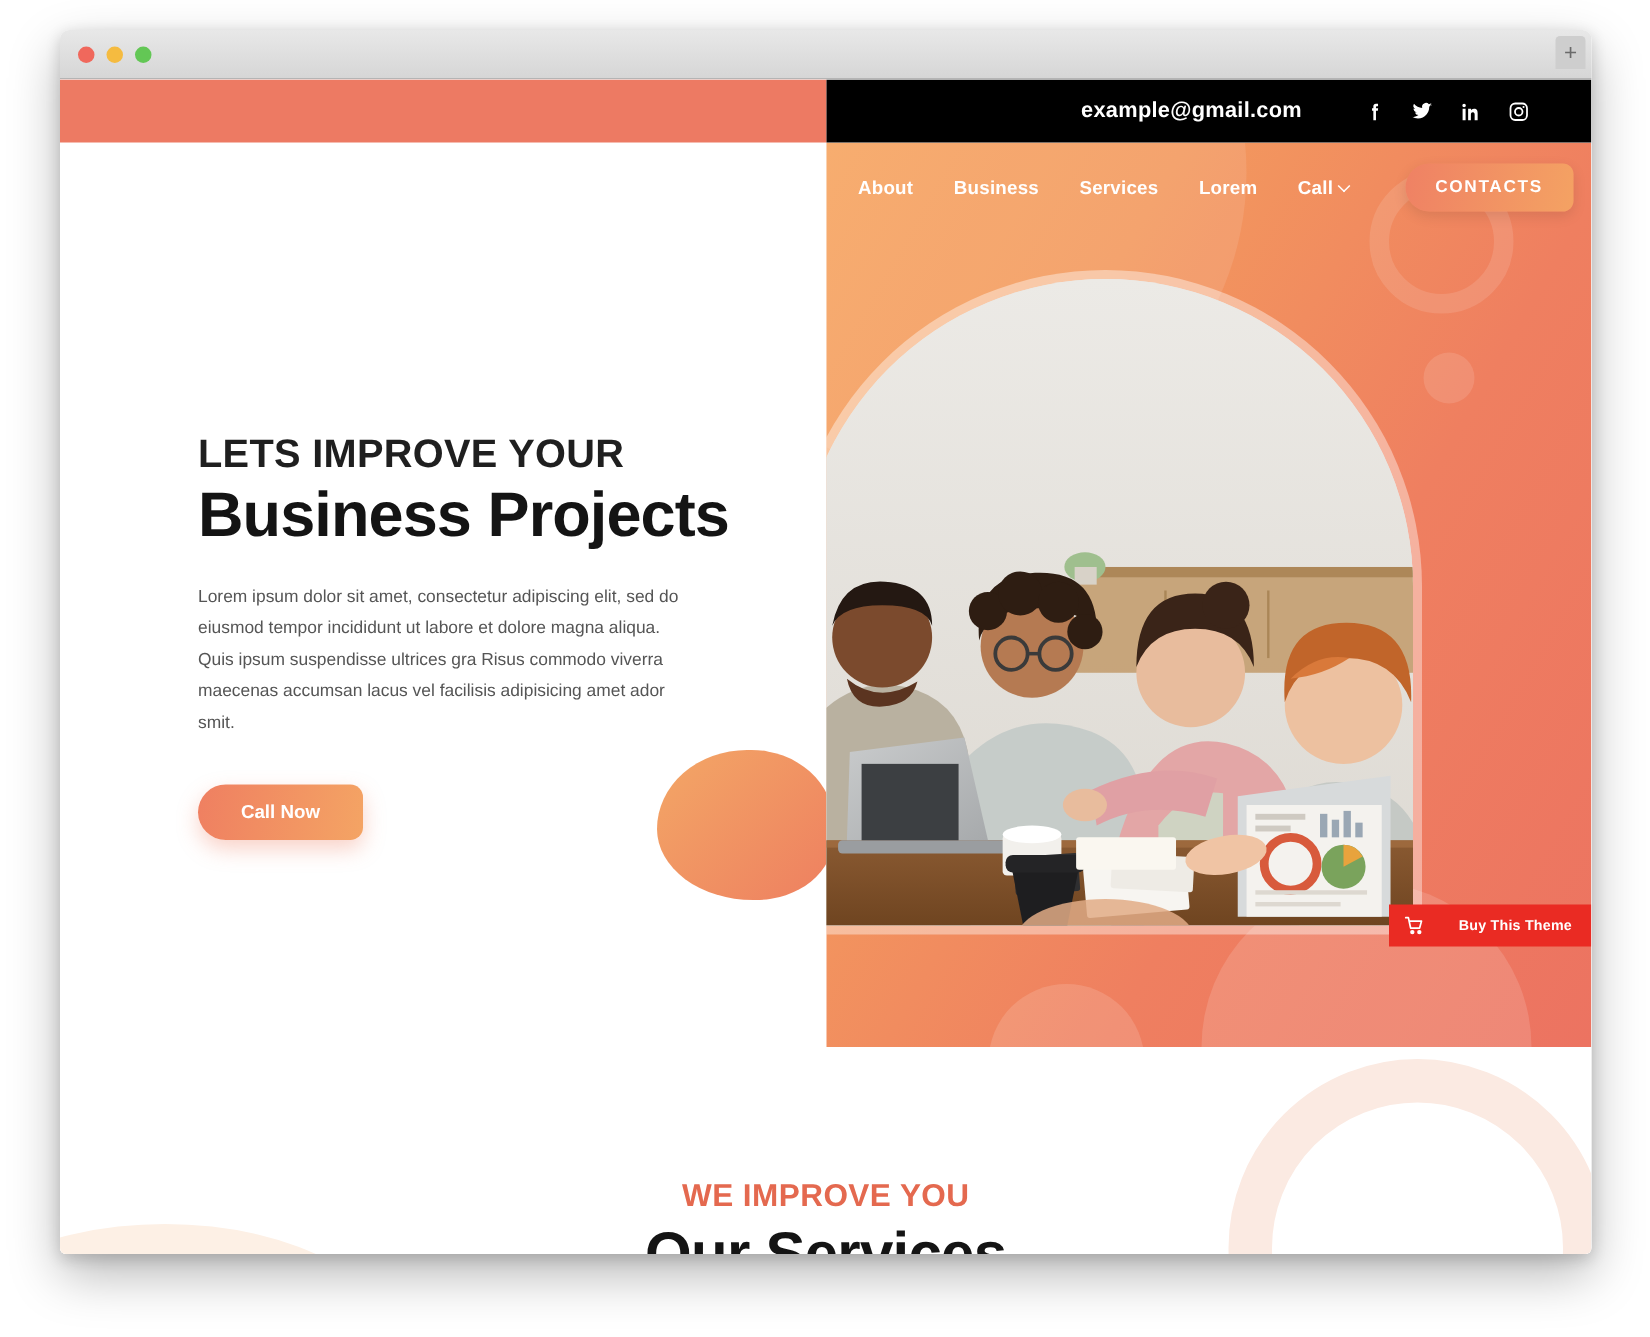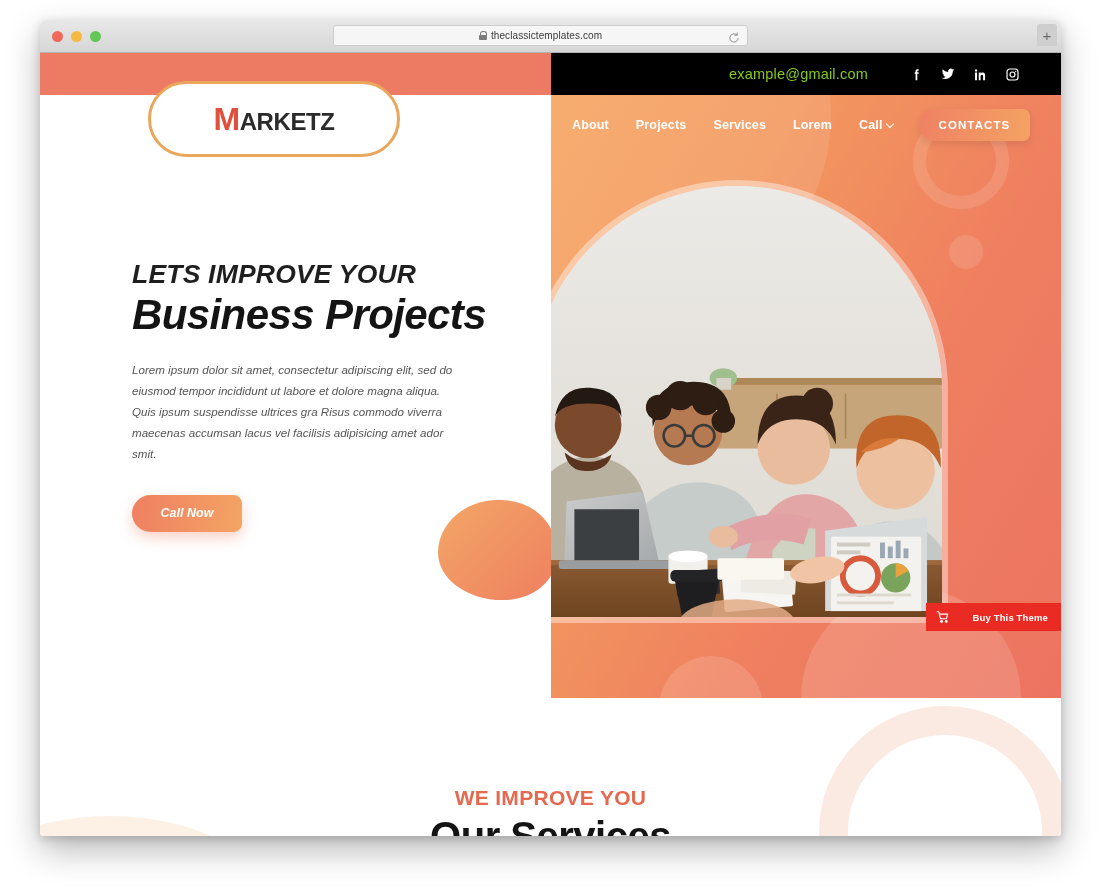--- a/index.html
+++ b/index.html
@@ -134,23 +134,23 @@
   .topbar-black {
     flex: 1;
     background: #000000;
     display: flex;
     align-items: center;
     justify-content: flex-end;
     padding-right: 41px;
     gap: 0;
   }
   .contact-email {
-    color: #84cc16;
+    color: #ffffff;
     font-size: 14.5px;
-    font-weight: 400;
+    font-weight: 700;
     letter-spacing: 0.2px;
     margin-right: 40px;
   }
   .social-list {
     display: flex;
     align-items: center;
     gap: 16px;
   }
   .social-ic {
     width: 16px; height: 16px;
@@ -236,20 +236,21 @@
   }
 
   
   .nav {
     position: relative;
     z-index: 6;
     display: flex;
     align-items: center;
     height: 60px;
     padding-left: 21px;
+    gap: 12px;
   }
   .nav-items { display: flex; align-items: center; gap: 27px; }
   .nav-link {
     color: #ffffff;
     font-size: 12.5px;
     font-weight: 700;
     letter-spacing: 0.15px;
     white-space: nowrap;
     display: flex;
     align-items: center;
@@ -311,24 +312,23 @@
     height: 100px;
     background: linear-gradient(135deg, #f3a766 0%, #ee7f60 100%);
     border-radius: 60% 55% 52% 64% / 62% 58% 50% 56%;
     z-index: 2;
   }
 
   
   .hero-copy {
     position: absolute;
     left: 92px;
-    top: 164px;
+    top: 192px;
     width: 370px;
     z-index: 3;
-    font-style: italic;
   }
   .kicker {
     font-size: 26.5px;
     font-weight: 600;
     letter-spacing: 0.2px;
     color: #1f1f1f;
     line-height: 1.15;
   }
   .headline {
     font-size: 42px;
@@ -435,32 +435,20 @@
 <div id="screen">
   <div class="browser-window">
 
     <div class="chrome">
       <div class="traffic-lights">
         <span class="tl red"></span>
         <span class="tl yellow"></span>
         <span class="tl green"></span>
       </div>
 
-      <div class="url-bar">
-        <span class="url-inner">
-          <span class="lock-icon"></span>
-          <span class="url-text">theclassictemplates.com</span>
-        </span>
-        <span class="reload-icon">
-          <svg viewBox="0 0 16 16" width="12" height="12" fill="none" stroke="currentColor" stroke-width="1.3">
-            <path d="M13.5 8a5.5 5.5 0 1 1-1.7-4"></path>
-            <path d="M12.3 1.2v3.1H9.2" stroke-linecap="round" stroke-linejoin="round"></path>
-          </svg>
-        </span>
-      </div>
 
       <div class="newtab-btn">+</div>
     </div>
 
     <div class="viewport">
 
       <div class="topbars">
         <div class="topbar-coral"></div>
         <div class="topbar-black">
           <span class="contact-email">example@gmail.com</span>
@@ -484,42 +472,39 @@
               <svg viewBox="0 0 24 24" width="15" height="15" fill="none" stroke="currentColor" stroke-width="1.9">
                 <rect x="3.2" y="3.2" width="17.6" height="17.6" rx="5"></rect>
                 <circle cx="12" cy="12" r="4"></circle>
                 <circle cx="17.1" cy="6.9" r="1.1" fill="currentColor" stroke="none"></circle>
               </svg>
             </span>
           </span>
         </div>
       </div>
 
-      <div class="logo-pill">
-        <span class="logo-text"><span class="logo-m">M</span><span class="logo-rest">ARKETZ</span></span>
-      </div>
 
       <div class="hero">
 
         <div class="hero-left"></div>
 
         <div class="hero-right">
           <span class="deco deco-lightblob"></span>
           <span class="deco deco-ring-big"></span>
           <span class="deco deco-dot-small"></span>
           <span class="deco deco-circle-bottom"></span>
           <span class="deco deco-circle-bottom2"></span>
 
           <nav class="nav">
             <span class="nav-items">
               <a class="nav-link">
                   <span>About</span>
                 </a>
               <a class="nav-link">
-                  <span>Projects</span>
+                  <span>Business</span>
                 </a>
               <a class="nav-link">
                   <span>Services</span>
                 </a>
               <a class="nav-link">
                   <span>Lorem</span>
                 </a>
               <a class="nav-link">
                   <span>Call</span>
                   <span class="chev"></span>

